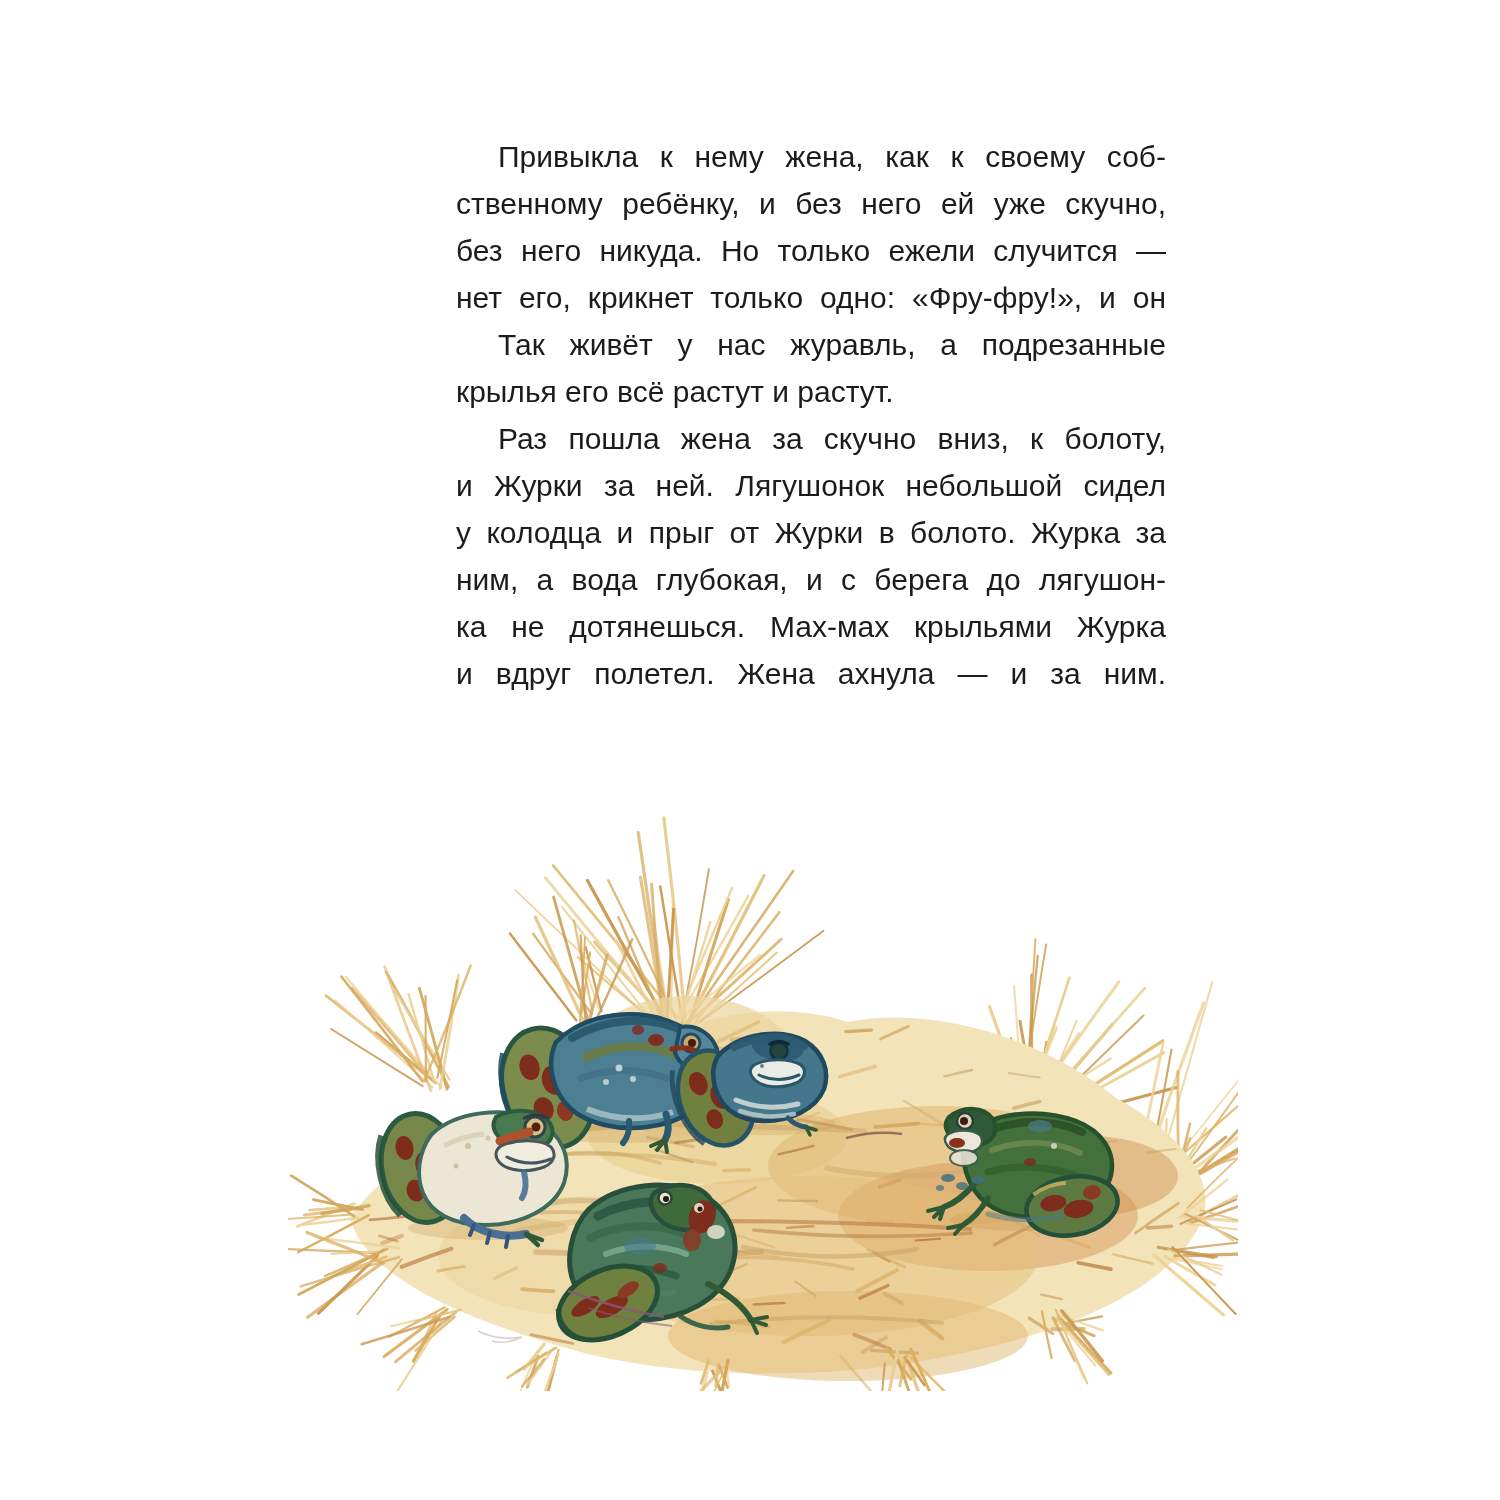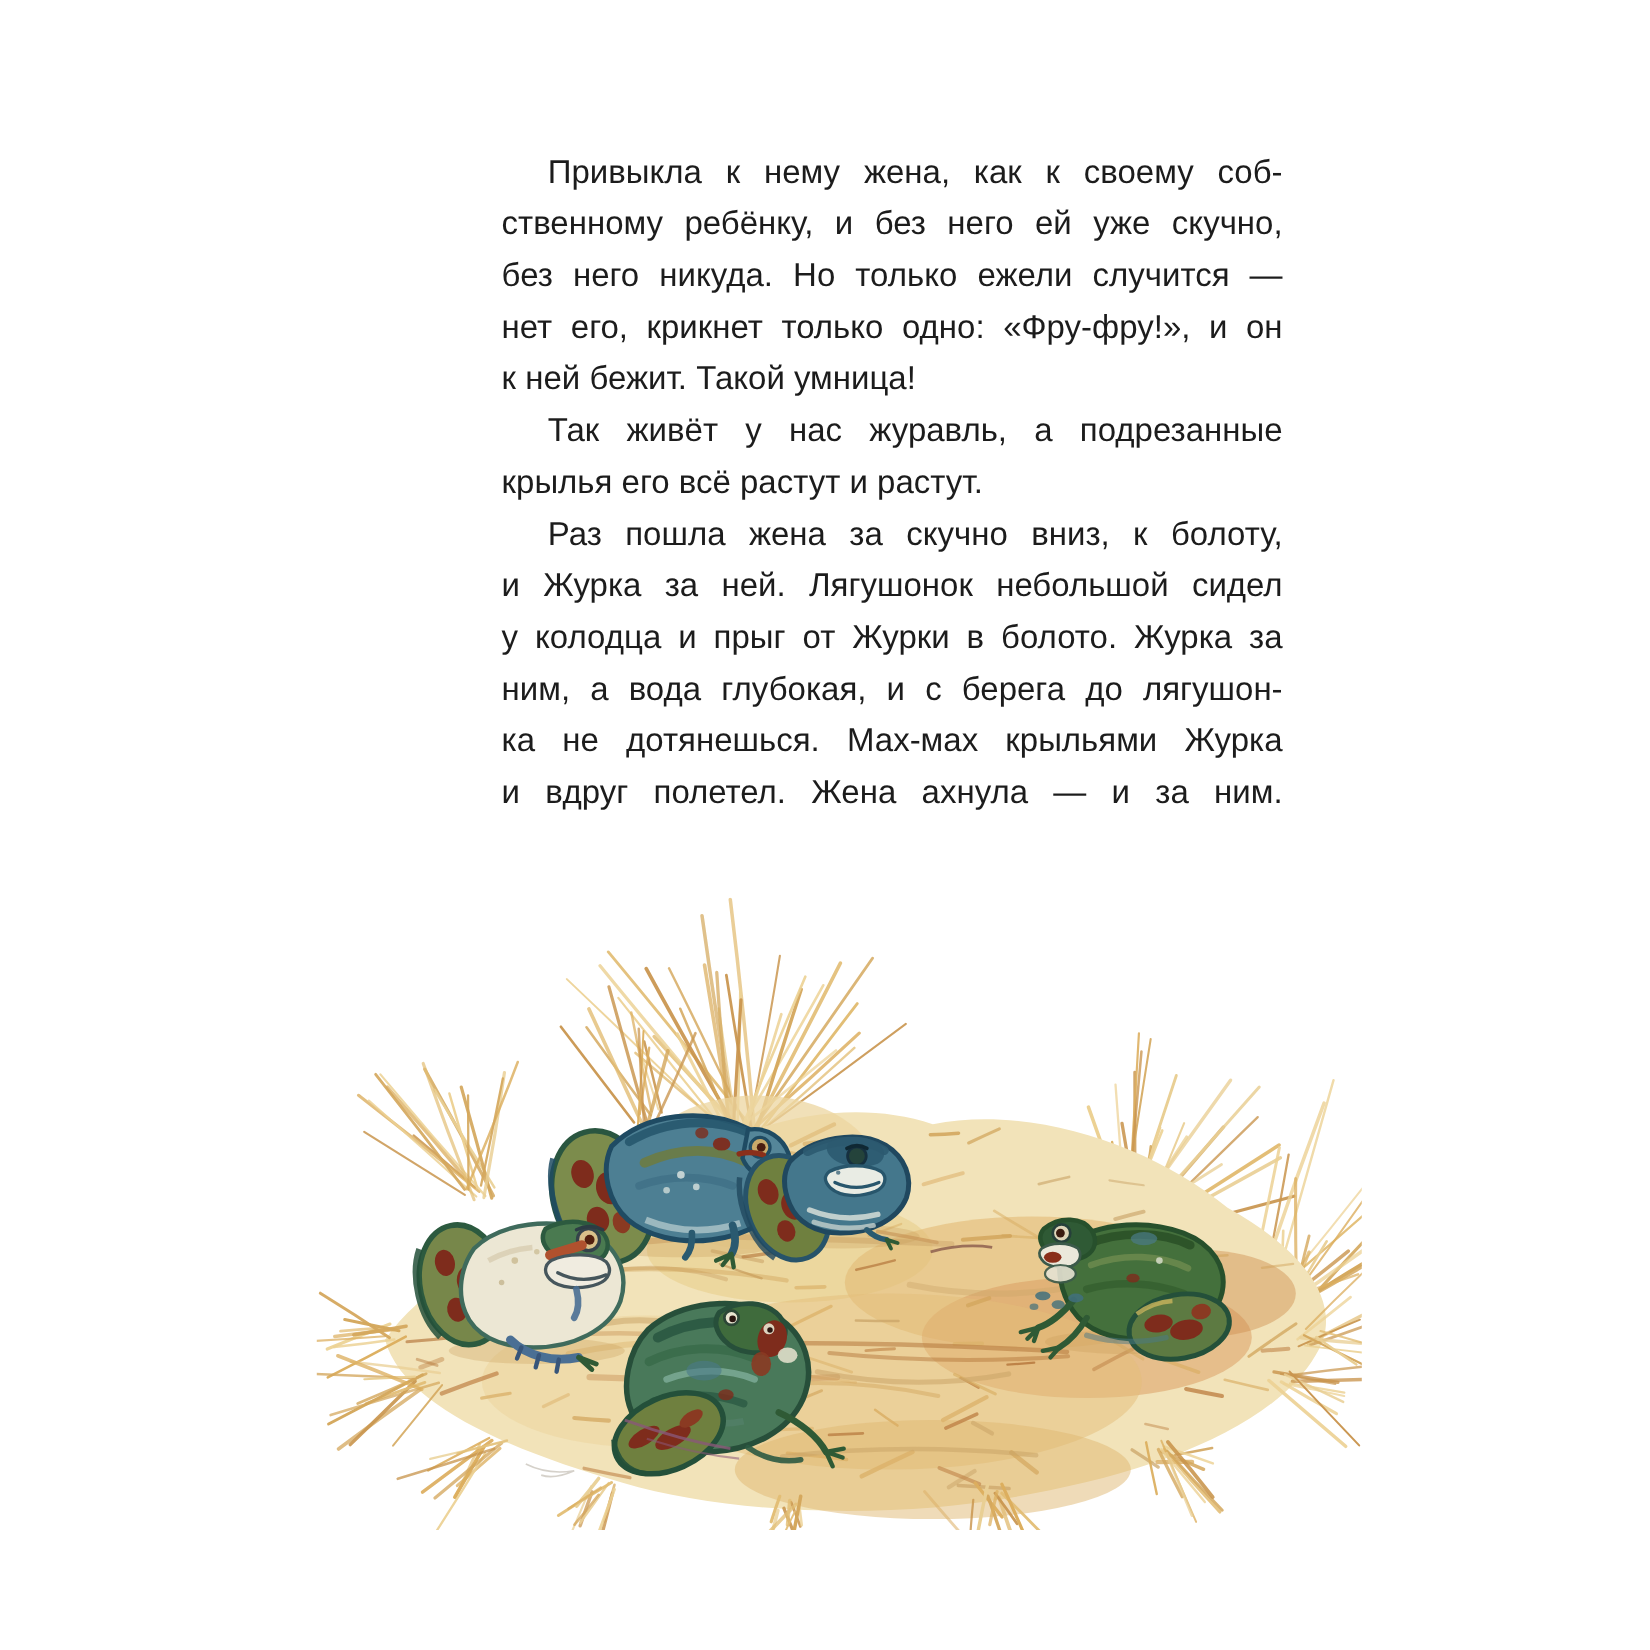--- a/index.html
+++ b/index.html
@@ -20,31 +20,30 @@
 
 <main class="page">
 
   <section class="story">
     <p>
       </p>
       <div class="ln first">Привыкла к нему жена, как к своему соб-</div>
       <div class="ln">ственному ребёнку, и без него ей уже скучно,</div>
       <div class="ln">без него никуда. Но только ежели случится —</div>
       <div class="ln">нет его, крикнет только одно: «Фру-фру!», и он</div>
-      <div class="ln last">к ней бежит. Такой умница!</div>
     <p></p>
     <p>
       </p>
       <div class="ln first">Так живёт у нас журавль, а подрезанные</div>
       <div class="ln last">крылья его всё растут и растут.</div>
     <p></p>
     <p>
       </p>
       <div class="ln first">Раз пошла жена за скучно вниз, к болоту,</div>
-      <div class="ln">и Журка за ней. Лягушонок небольшой сидел</div>
+      <div class="ln">и Журки за ней. Лягушонок небольшой сидел</div>
       <div class="ln">у колодца и прыг от Журки в болото. Журка за</div>
       <div class="ln">ним, а вода глубокая, и с берега до лягушон-</div>
       <div class="ln">ка не дотянешься. Мах-мах крыльями Журка</div>
       <div class="ln">и вдруг полетел. Жена ахнула — и за ним.</div>
     <p></p>
   </section>
 
   <figure class="illo">
     <svg id="illo" viewBox="0 0 950 575" xmlns="http://www.w3.org/2000/svg" aria-hidden="true">
 

